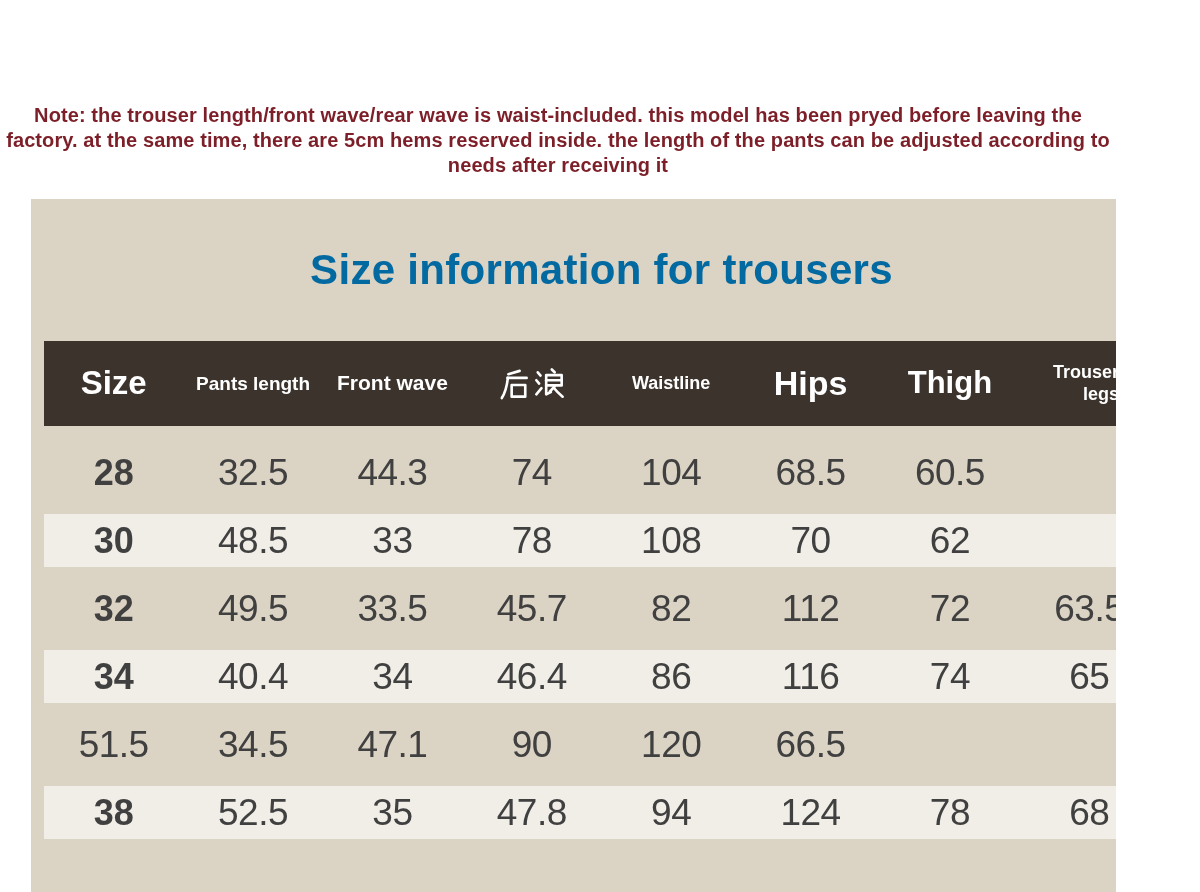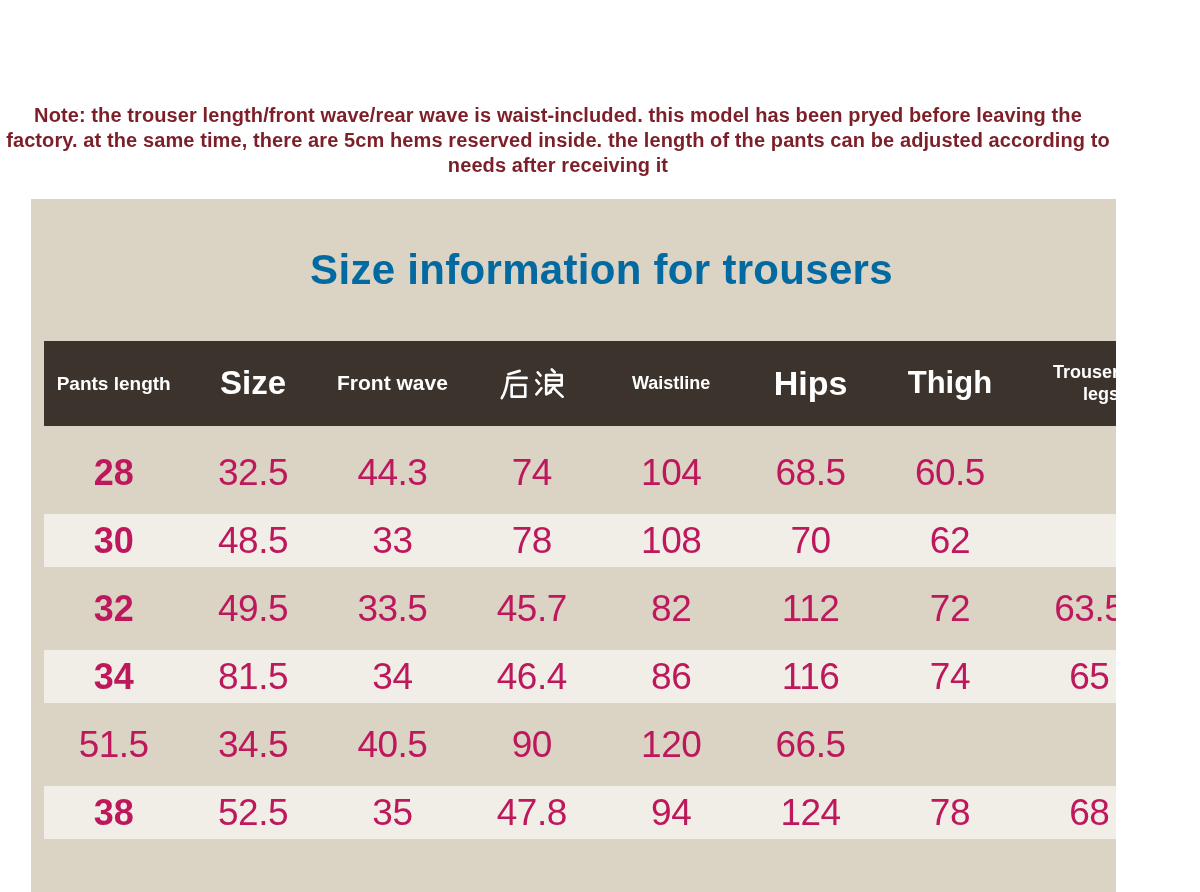--- a/index.html
+++ b/index.html
@@ -63,21 +63,21 @@
     display: grid; grid-template-columns: repeat(8, 1fr);
     height: 68px;
   }
   .row.alt::before {
     content: ""; position: absolute; left: 0; right: 0; top: 7px; bottom: 8px;
     background: #f1eee7;
   }
   .td {
     position: relative;
     display: flex; align-items: center; justify-content: center;
-    font-size: 37px; color: #be185d; letter-spacing: -0.5px;
+    font-size: 37px; color: #404040; letter-spacing: -0.5px;
   }
   .td.size-col { font-weight: 700; font-size: 36px; letter-spacing: 0; }
 
   .visually-hidden {
     position: absolute; width: 1px; height: 1px; overflow: hidden;
     clip: rect(0 0 0 0); white-space: nowrap;
   }
 </style>
 </head>
 <body>
@@ -86,22 +86,22 @@
 
   <p class="note">Note: the trouser length/front wave/rear wave is waist-included. this model has been pryed before leaving the factory. at the same time, there are 5cm hems reserved inside. the length of the pants can be adjusted according to needs after receiving it</p>
 
   <section class="panel">
 
     <h1 class="title">Size information for trousers</h1>
 
     <div class="size-table">
 
       <div class="thead">
+        <div class="th h-size">Size</div>
         <div class="th h-pants">Pants length</div>
-        <div class="th h-size">Size</div>
         <div class="th h-front">Front wave</div>
         <div class="th h-rear">
           <span class="cjk-svg" aria-hidden="true">
             <svg width="30" height="32" viewBox="0 0 32 34" fill="none" stroke="#ffffff" stroke-width="2.8" stroke-linecap="round" stroke-linejoin="round">
               <path d="M22,3 L10,6.5"></path>
               <path d="M9,10.5 H29.5"></path>
               <path d="M9.5,10.5 C8.5,19 6.5,26.5 3,32"></path>
               <path d="M13.5,18 H28 V30.5 H13.5 Z"></path>
             </svg>
             <svg width="30" height="32" viewBox="0 0 32 34" fill="none" stroke="#ffffff" stroke-width="2.8" stroke-linecap="round" stroke-linejoin="round">
@@ -154,33 +154,33 @@
           <div class="td">33.5</div>
           <div class="td">45.7</div>
           <div class="td">82</div>
           <div class="td">112</div>
           <div class="td">72</div>
           <div class="td">63.5</div>
         </div>
 
         <div class="row alt">
           <div class="td size-col">34</div>
-          <div class="td">81.5</div>
+          <div class="td">40.4</div>
           <div class="td">34</div>
           <div class="td">46.4</div>
           <div class="td">86</div>
           <div class="td">116</div>
           <div class="td">74</div>
           <div class="td">65</div>
         </div>
 
         <div class="row">
           <div class="td">51.5</div>
           <div class="td">34.5</div>
-          <div class="td">40.5</div>
+          <div class="td">47.1</div>
           <div class="td">90</div>
           <div class="td">120</div>
           <div class="td">66.5</div>
         </div>
 
         <div class="row alt">
           <div class="td size-col">38</div>
           <div class="td">52.5</div>
           <div class="td">35</div>
           <div class="td">47.8</div>

